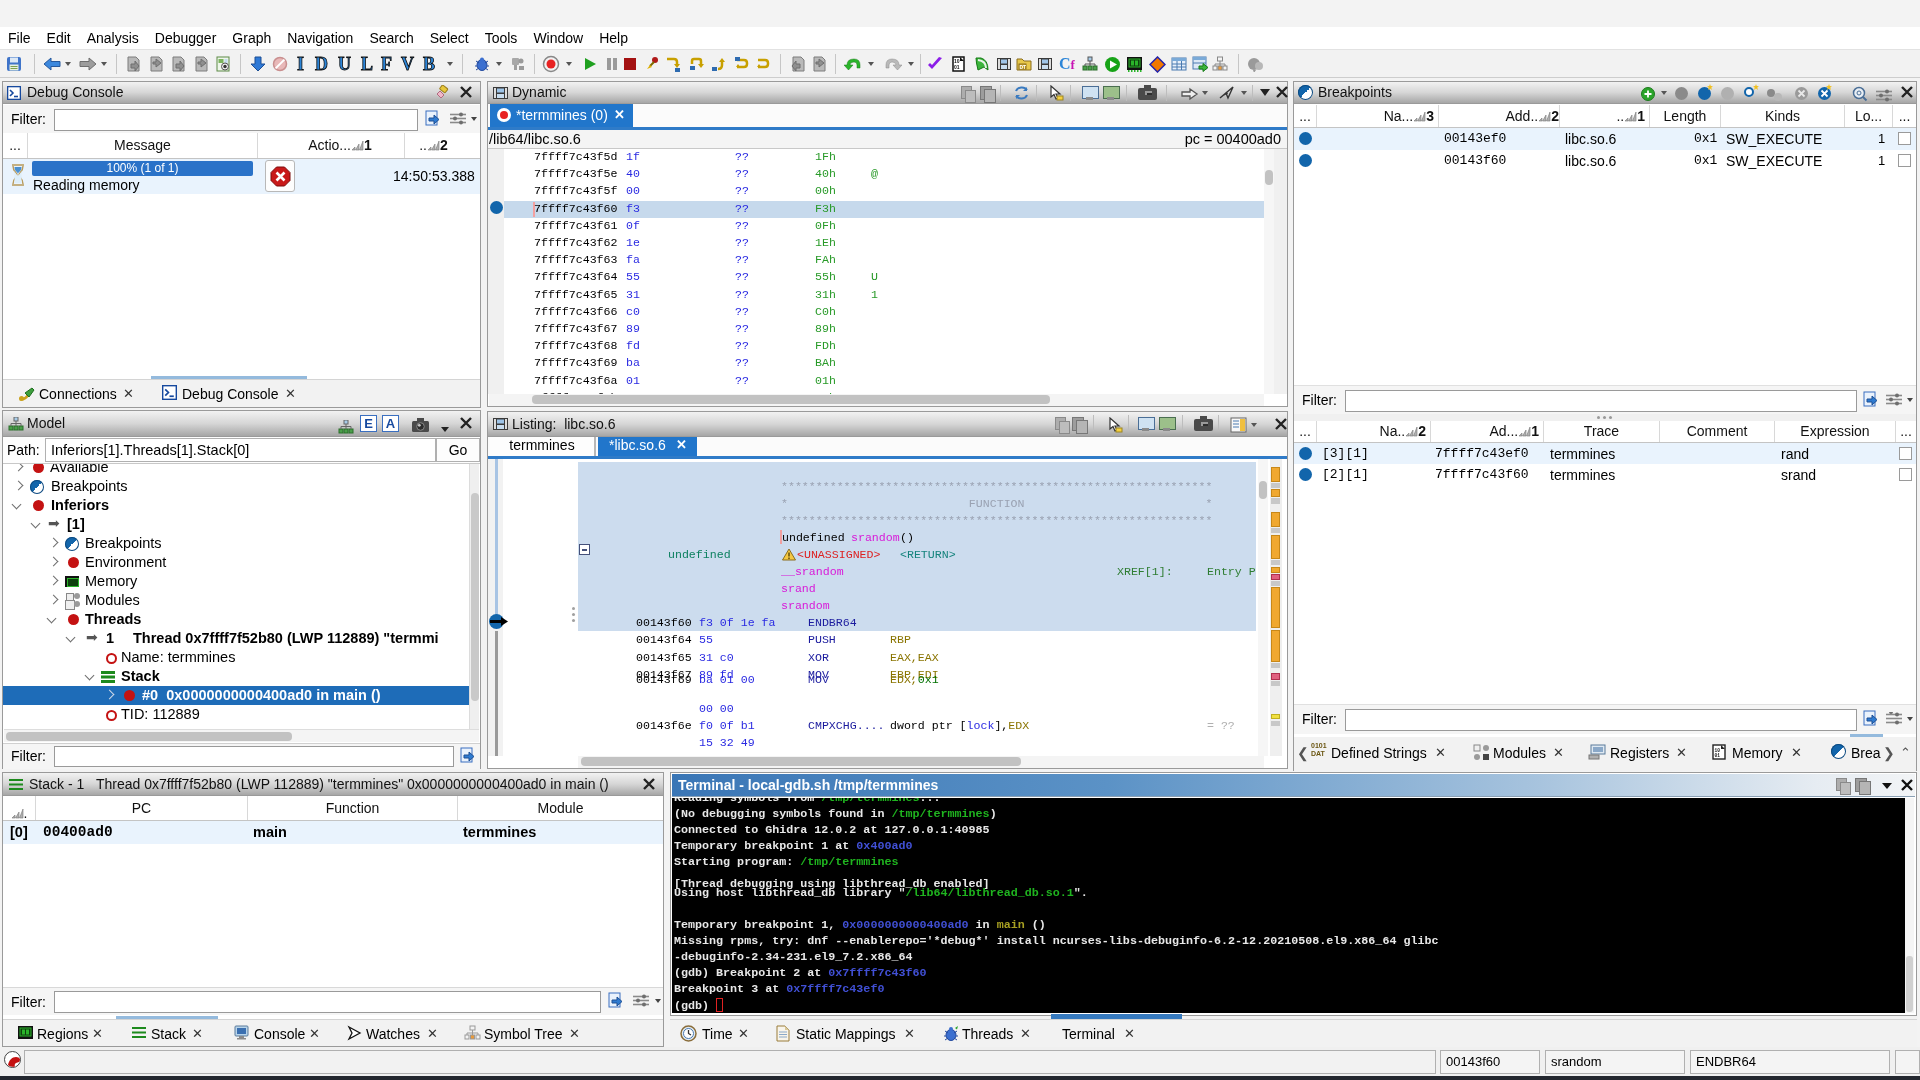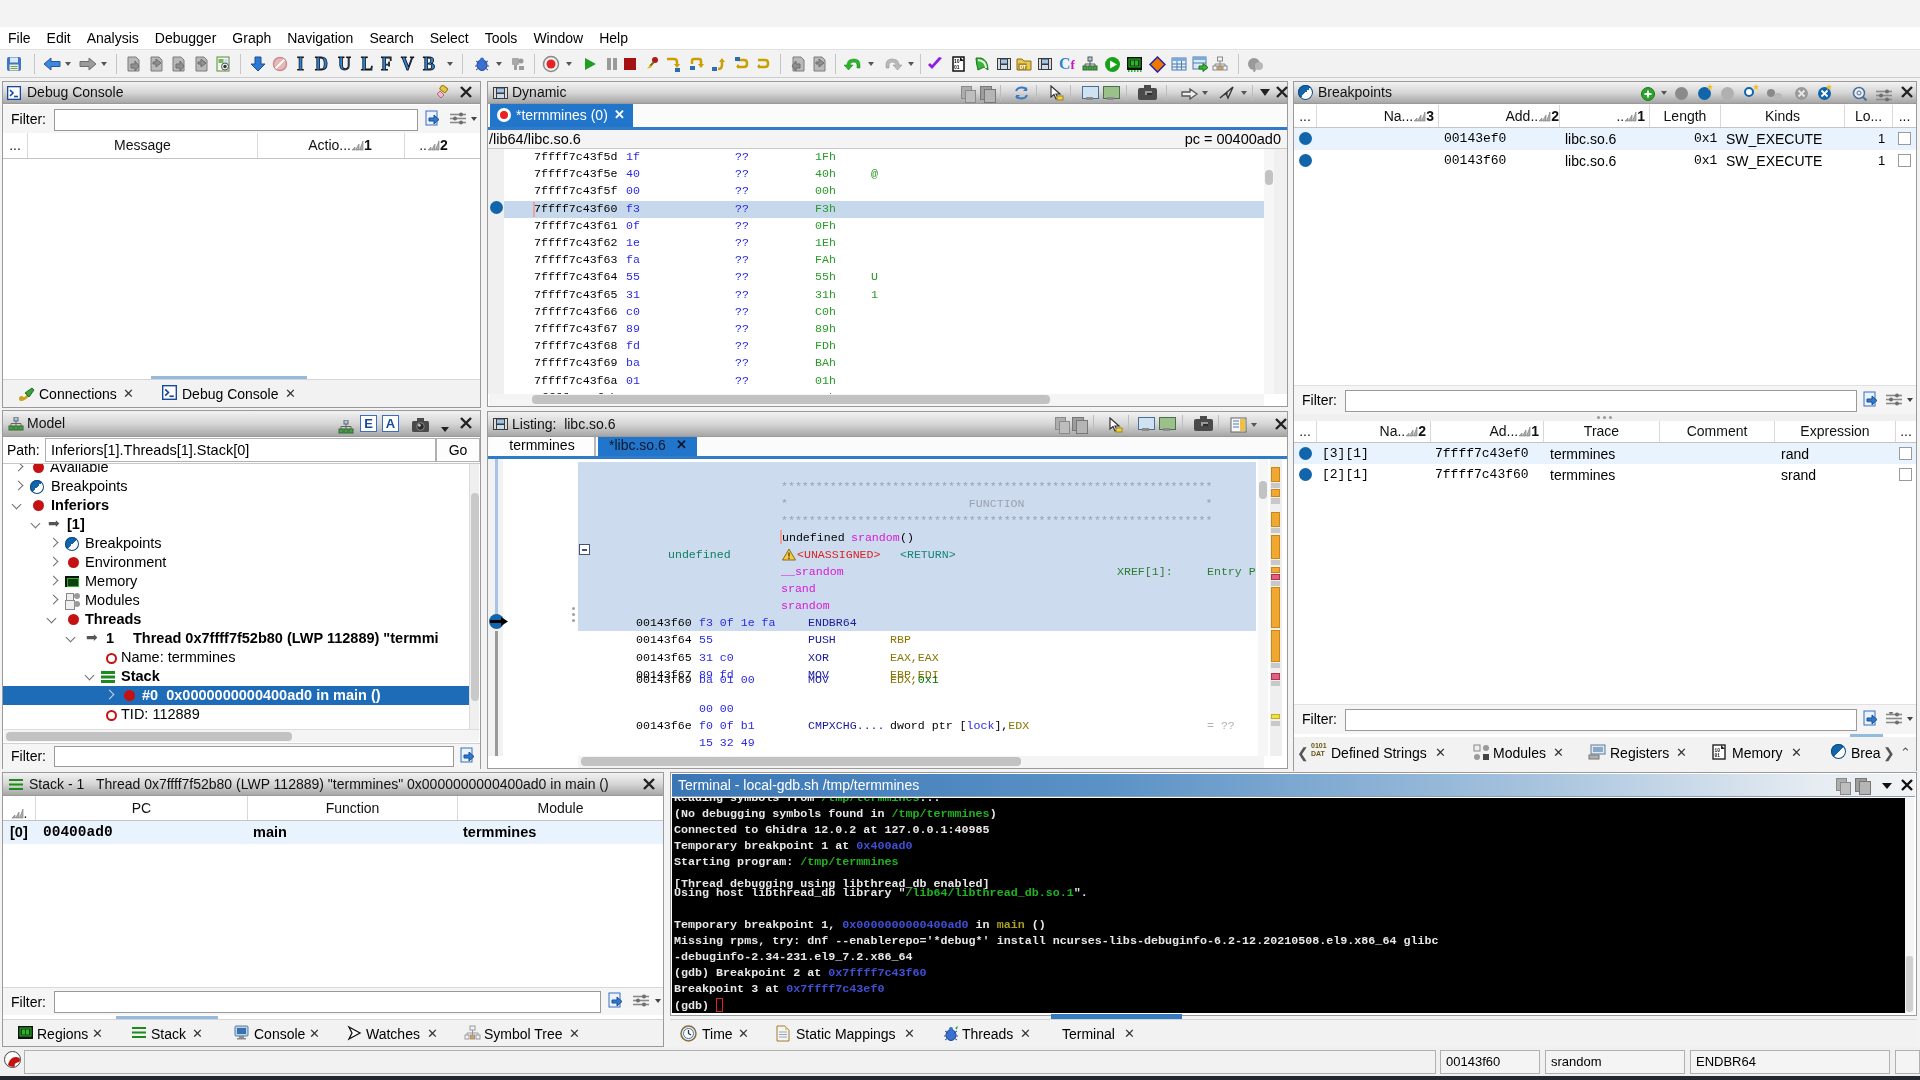--- a/index.html
+++ b/index.html
@@ -104,21 +104,21 @@
 .ov.o { background:#f0a830; border:1px solid #c88818; }
 .ov.g { background:#c8c8c8; }
 .ov.r { background:#e06080; border:1px solid #b03050; }
 .ov.y { background:#f0e040; border:1px solid #c0b020; }
 .bdot { position:absolute; top:5px; width:13px; height:13px; border-radius:50%; }
 .bdoth { position:absolute; top:5px; width:10px; height:10px; border-radius:50%; border:2.5px solid #1265ab; background:#fff; }
 .bstar { position:absolute; top:2px; width:6px; height:6px; background:#f0c020; clip-path:polygon(50% 0,63% 35%,100% 38%,72% 60%,82% 100%,50% 76%,18% 100%,28% 60%,0 38%,37% 35%); }
 
 
 #term { position:absolute; left:670px; top:772px; width:1247px; height:244px; background:#fff; border:1px solid #9a9a9a; }
-#termtitle { position:absolute; left:1px; top:1px; right:1px; height:23px; background:linear-gradient(90deg,#3a76b6 0%,#5b92c6 35%,#a8c4de 70%,#e6ecf2 92%,#f2f4f6 100%); color:#fff; border-bottom:1px solid #8aa0b4; font-size:14px; line-height:22px; padding-left:6px; }
+#termtitle { position:absolute; left:1px; top:1px; right:1px; height:23px; background:linear-gradient(90deg,#3a76b6 0%,#5b92c6 35%,#a8c4de 70%,#e6ecf2 92%,#f2f4f6 100%); color:#fff; border-bottom:1px solid #8aa0b4; font-size:14px; line-height:22px; padding-left:6px;font-weight:bold; }
 #termblack { position:absolute; left:1px; top:25px; right:2px; bottom:2px; background:#000; overflow:hidden; }
 #termblack .tl { position:absolute; left:2px; white-space:pre; font-family:"Liberation Mono", monospace; font-weight:bold; font-size:11.7px; color:#e8e8e8; }
 .tg { color:#1fb41f; } .tb { color:#4150d6; } .ty { color:#a8a022; }
 
 
 #statusbar { left:0; top:1047px; width:1920px; height:29px; background:#f0f0f0; }
 .sfield { position:absolute; top:3px; height:24px; border:1px solid #b0b0b0; background:#f4f4f4; font-size:13px; line-height:22px; padding-left:5px; }
 #bottomedge { left:0; top:1076px; width:1920px; height:4px; background:#23272f; }
 </style>
 </head>
@@ -409,20 +409,36 @@
               </g>
             </svg></span><b>1</b></div>
       <div class="col" style="left:384px;width:93px;border-right:none">..<span class="sorticon"><svg width="13" height="11" viewBox="0 0 13 11">
               <g fill="#b0b0b0" stroke="#777" stroke-width="0.6">
                 <path d="M1 10 h3 v-3 z"></path>
                 <path d="M4.5 10 h3.5 v-6 z"></path>
                 <path d="M8.5 10 h3.5 v-9 z"></path>
               </g>
             </svg></span><b>2</b></div>
     </div>
+    <div class="abs selrow" style="left:0;top:77px;width:477px;height:35px">
+      <span style="position:absolute;left:7px;top:5px"><svg width="16" height="22" viewBox="0 0 16 22">
+            <path d="M2 1 h12 M2 21 h12 M3 2 c0 6 4 6 4 9 c0 3 -4 3 -4 9 M13 2 c0 6 -4 6 -4 9 c0 3 4 3 4 9" fill="none" stroke="#b89a5a" stroke-width="1.4"></path>
+            <path d="M4.5 3 h7 c0 4.5 -3.5 5 -3.5 7 c0 -2 -3.5 -2.5 -3.5 -7 z" fill="#4a90d0"></path>
+            <path d="M8 12 c0.5 -1.5 3.5 -2 3.5 -7 v14 h-7 v-14 c0 5 3 5.5 3.5 7 z" fill="#ddeefa"></path>
+          </svg></span>
+      <div style="position:absolute;left:29px;top:2px;width:221px;height:15px;background:#2a72c8;border-radius:2px;color:#fff;font-size:12px;text-align:center;line-height:15px">100% (1 of 1)</div>
+      <div style="position:absolute;left:30px;top:18px;font-size:14px">Reading memory</div>
+      <div style="position:absolute;left:262px;top:1px;width:30px;height:32px;background:#fdfdfd;border:1px solid #b8b8b8;border-radius:3px">
+        <svg style="position:absolute;left:4px;top:5px" width="21" height="21" viewBox="0 0 21 21">
+            <path d="M6.5 1 h8 l5.5 5.5 v8 l-5.5 5.5 h-8 L1 14.5 v-8 Z" fill="#c81919" stroke="#7d0d0d"></path>
+            <path d="M6.5 6.5 L14.5 14.5 M14.5 6.5 L6.5 14.5" stroke="#fff" stroke-width="2.6"></path>
+          </svg>
+      </div>
+      <div style="position:absolute;left:390px;top:9px;font-size:14px">14:50:53.388</div>
+    </div>
     <div class="bluebar" style="left:148px;top:294px;width:156px"></div>
     <div class="tabstrip" style="left:0;top:297px;width:477px;height:28px">
       <span style="position:absolute;left:15px;top:5px"><svg width="17" height="17" viewBox="0 0 17 17">
             <path d="M2 14 q5 1 8 -4" fill="none" stroke="#caa21d" stroke-width="2.5"></path>
             <path d="M7 8 l4 4 5 -7 -2 -2 z" fill="#3c9e3c" stroke="#1d6e1d"></path>
             <circle cx="3.5" cy="13.5" r="2.5" fill="#caa21d"></circle>
           </svg></span>
       <span style="position:absolute;left:36px;top:6px">Connections</span>
       <span style="position:absolute;left:120px;top:6px;font-size:13px;color:#333">✕</span>
       <span style="position:absolute;left:159px;top:5px"><svg width="15" height="15" viewBox="0 0 14 14">
@@ -765,21 +781,21 @@
           </svg></span>
       <span class="caret" style="left:763px;top:11px"></span>
       <span class="pX" style="left:786px;top:5px">
           <svg width="14" height="14" viewBox="0 0 14 14">
             <path d="M2 2 L12 12 M12 2 L2 12" stroke="#222" stroke-width="2.4"></path>
           </svg>
         </span>
     </div>
     <div class="abs" style="left:0;top:25px;width:799px;height:19px;background:#fbfbfb">
       <div style="position:absolute;left:2px;top:0;width:106px;height:19px;background:#fdfdfd;border-right:2px solid #b8b8b8;text-align:center;font-size:14px;padding-top:0px">termmines</div>
-      <div style="position:absolute;left:110px;top:0;width:99px;height:19px;background:#2176cb;color:#0f172a">
+      <div style="position:absolute;left:110px;top:0;width:99px;height:19px;background:#2176cb;color:#ffffff">
         <span style="position:absolute;left:11px;top:0px;font-size:14px">*libc.so.6</span>
         <span style="position:absolute;left:78px;top:0px;font-size:13px;font-weight:bold">✕</span>
       </div>
     </div>
     <div class="abs" style="left:0;top:44px;width:799px;height:3px;background:#2f7bc8"></div>
     <div class="abs" style="left:0;top:47px;width:799px;height:297px;background:#fff;overflow:hidden" id="listarea">
       <div class="abs" style="left:0;top:0;width:15px;height:297px;background:#f2f2f2"></div>
       <div class="abs" style="left:7px;top:0;width:3px;height:162px;background:#a8c4e4"></div>
       <div class="abs" style="left:7px;top:172px;width:3px;height:125px;background:#9a9a9a"></div>
       <span class="abs" style="left:1px;top:155px;width:15px;height:15px;border-radius:50%;background:#1265ab"></span>

